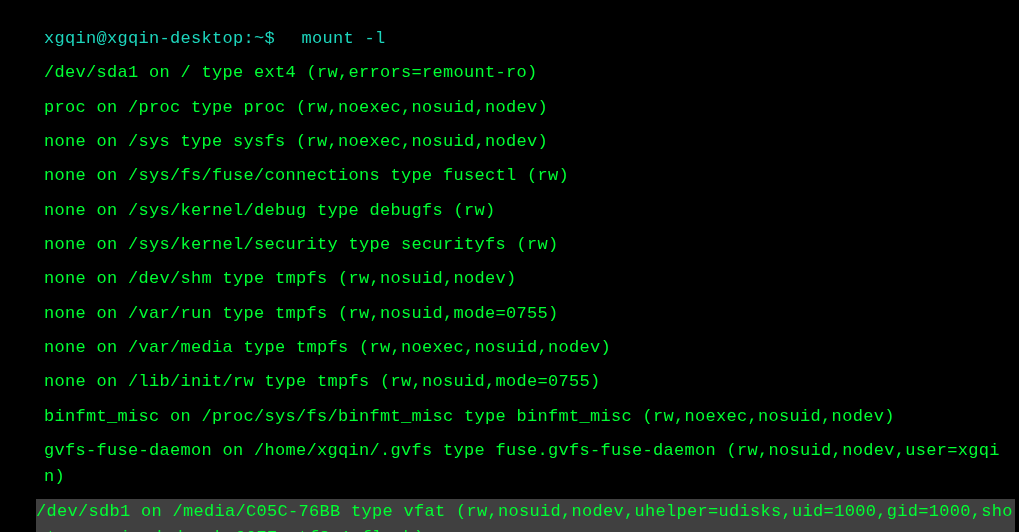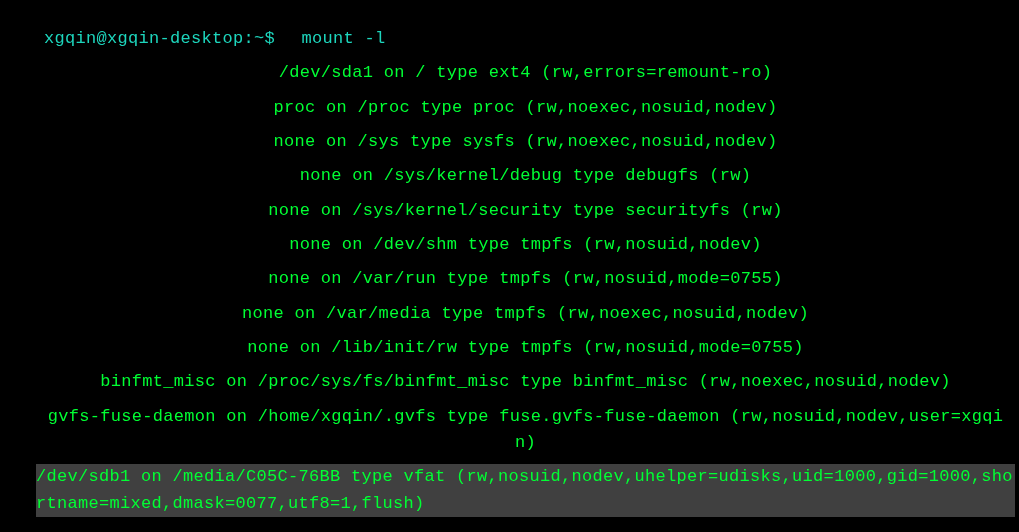--- a/index.html
+++ b/index.html
@@ -24,21 +24,20 @@
       word-break: break-all;
     }
     .prompt {
       color: #1dd6bd;
     }
     .command {
       color: #1dd6bd;
     }
     .output {
       color: #00ff33;
-      text-align: center;
     }
     .highlighted {
       background: #404040;
       color: #00ff33;
     }
     .cursor {
       display: inline-block;
       width: 10px;
       height: 18px;
       background: #00ff33;
@@ -48,20 +47,21 @@
   </style>
 </head>
 <body>
 
 <div>
   <div class="line"><span class="prompt">xgqin@xgqin-desktop:~$ </span><span class="command">mount -l</span></div>
   <div id="output-container">
       <div class="line output">/dev/sda1 on / type ext4 (rw,errors=remount-ro)</div>
       <div class="line output">proc on /proc type proc (rw,noexec,nosuid,nodev)</div>
       <div class="line output">none on /sys type sysfs (rw,noexec,nosuid,nodev)</div>
+      <div class="line output">none on /sys/fs/fuse/connections type fusectl (rw)</div>
       <div class="line output">none on /sys/kernel/debug type debugfs (rw)</div>
       <div class="line output">none on /sys/kernel/security type securityfs (rw)</div>
       <div class="line output">none on /dev/shm type tmpfs (rw,nosuid,nodev)</div>
       <div class="line output">none on /var/run type tmpfs (rw,nosuid,mode=0755)</div>
       <div class="line output">none on /var/media type tmpfs (rw,noexec,nosuid,nodev)</div>
       <div class="line output">none on /lib/init/rw type tmpfs (rw,nosuid,mode=0755)</div>
       <div class="line output">binfmt_misc on /proc/sys/fs/binfmt_misc type binfmt_misc (rw,noexec,nosuid,nodev)</div>
       <div class="line output">gvfs-fuse-daemon on /home/xgqin/.gvfs type fuse.gvfs-fuse-daemon (rw,nosuid,nodev,user=xgqin)</div>
     </div>
   <div class="line highlighted">/dev/sdb1 on /media/C05C-76BB type vfat (rw,nosuid,nodev,uhelper=udisks,uid=1000,gid=1000,shortname=mixed,dmask=0077,utf8=1,flush)</div>

